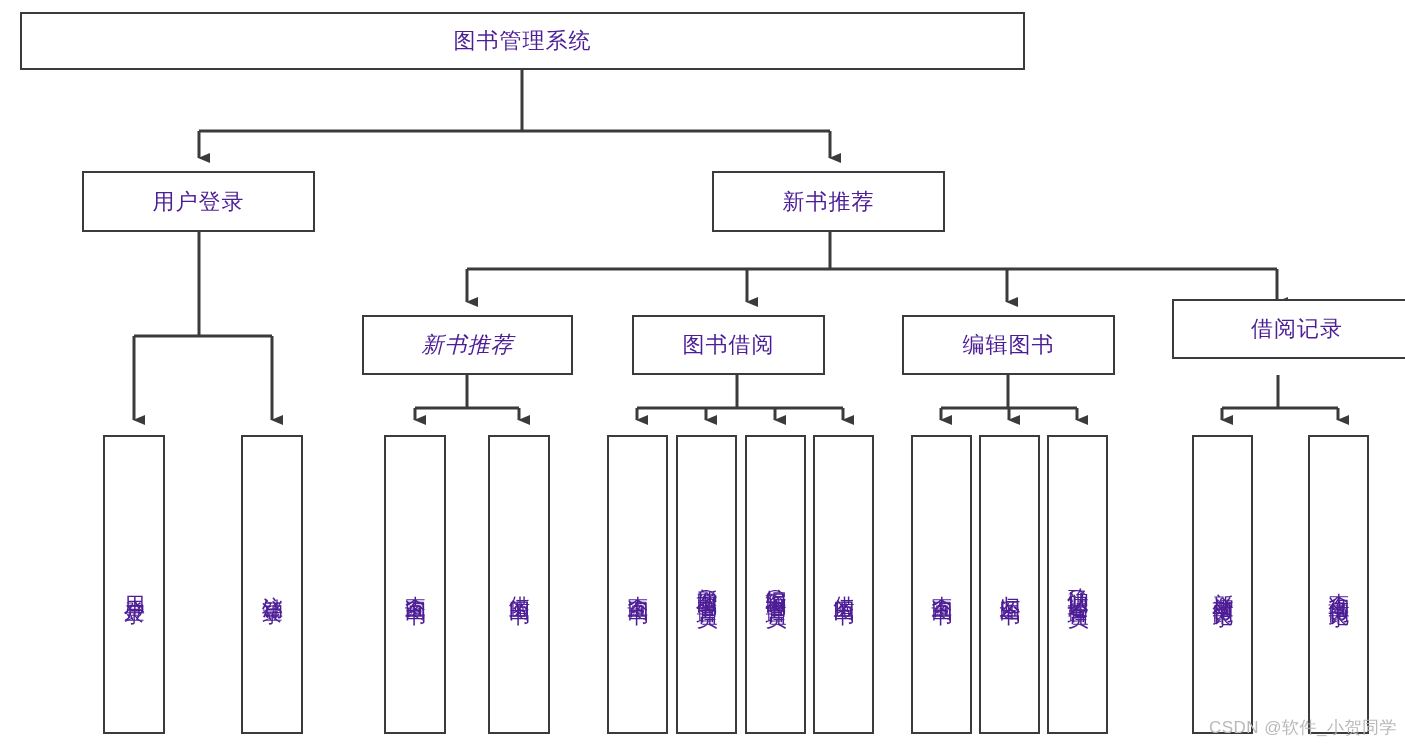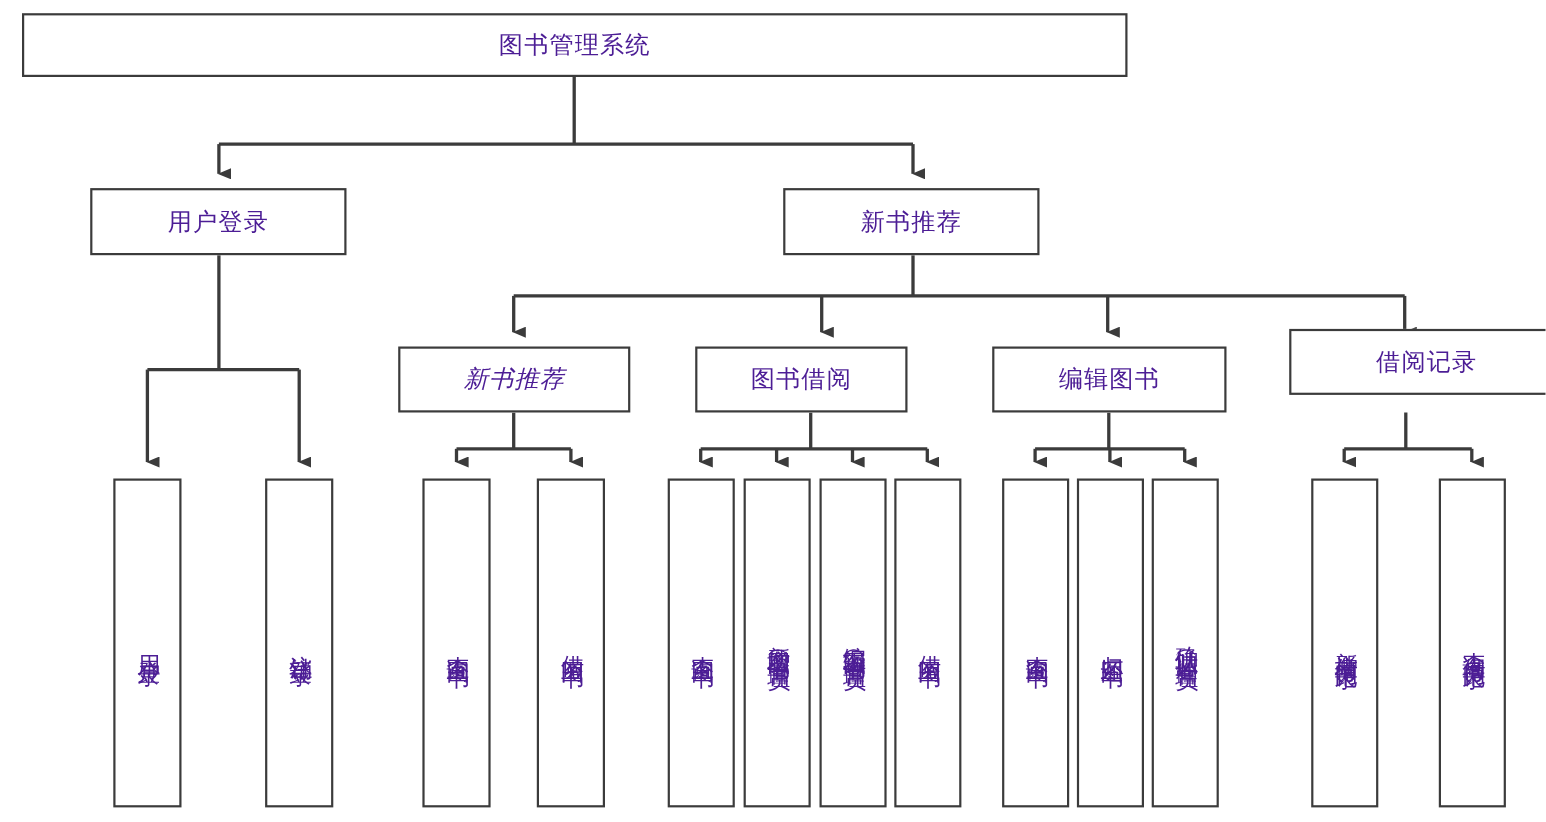--- a/index.html
+++ b/index.html
@@ -133,13 +133,14 @@
     <span class="vtxt">确认归还（管理员）</span>
   </div>
 
   <div class="node v" style="left:1192px;top:435px;width:61px;height:299px;">
     <span class="vtxt">新增借阅记录</span>
   </div>
   <div class="node v" style="left:1308px;top:435px;width:61px;height:299px;">
     <span class="vtxt">查询借阅记录</span>
   </div>
 
+  <div id="watermark">CSDN @软件_小贺同学</div>
 </div>
 
 </body></html>

